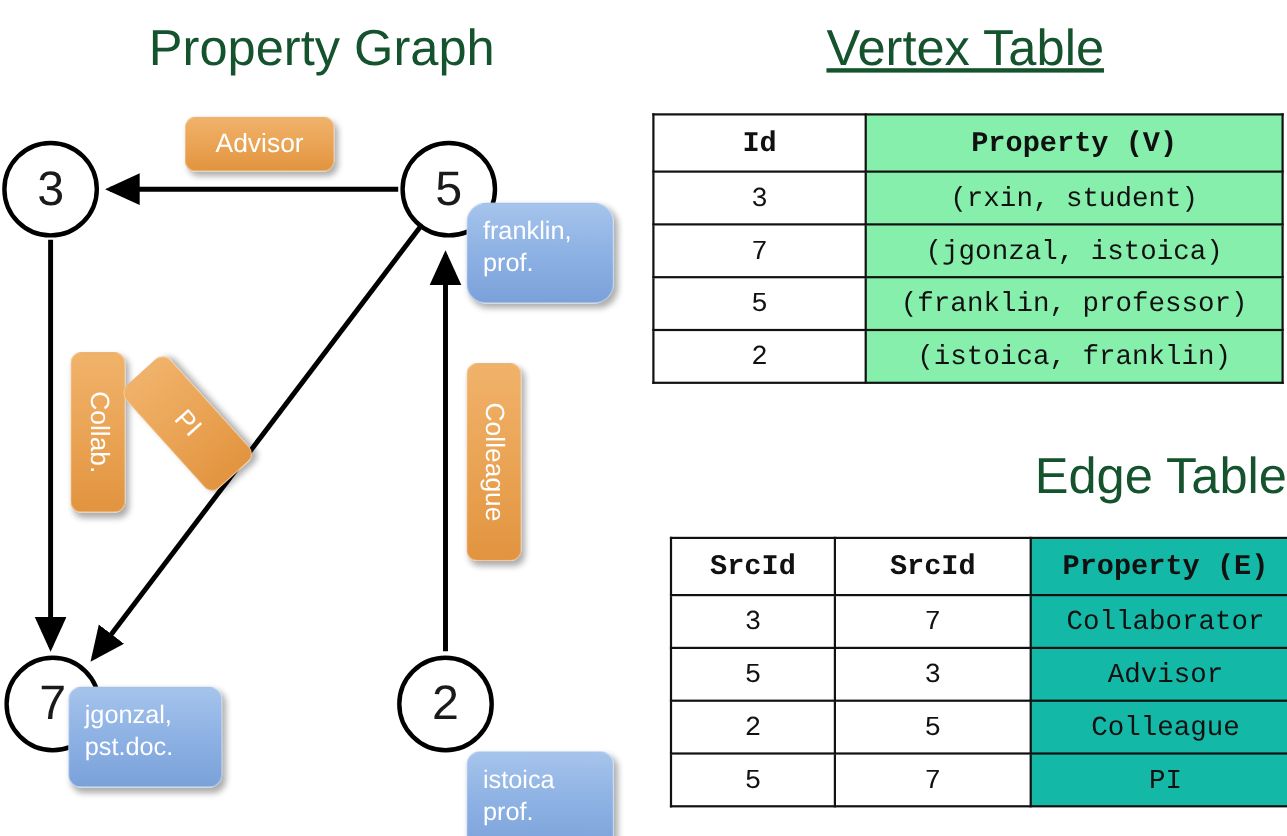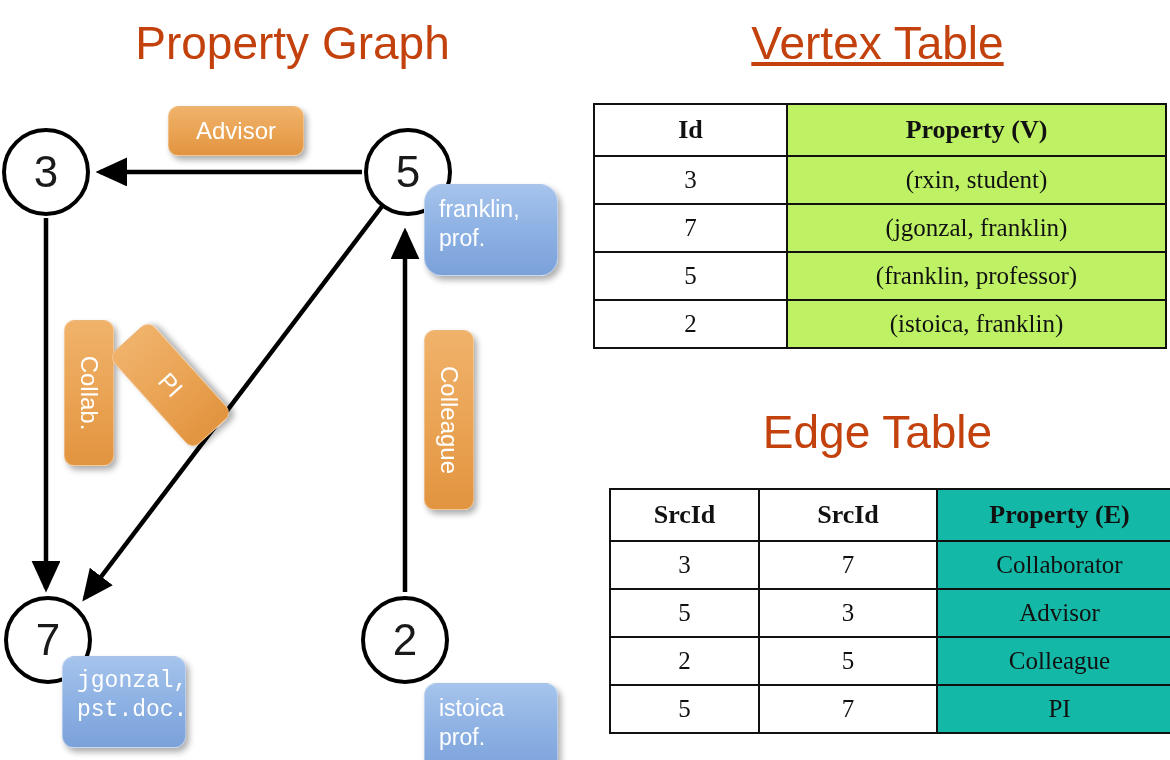--- a/index.html
+++ b/index.html
@@ -15,27 +15,27 @@
     font-family: "Liberation Sans", sans-serif;
     color: #000;
   }
 
   
   .title {
     position: absolute;
     font-size: 46px;
     font-weight: 400;
     letter-spacing: 0px;
-    color: #c2410c;
+    color: #14532d;
     white-space: nowrap;
     text-align: center;
   }
   #title-property-graph { left: 0px;   top: 16px;  width: 585px; }
   #title-vertex-table   { left: 585px; top: 16px;  width: 585px; text-decoration: underline; }
-  #title-edge-table     { left: 585px; top: 405px; width: 585px; }
+  #title-edge-table     { left: 585px; top: 405px; width: 585px; text-align: right; }
 
   
   #graph-panel {
     position: absolute;
     left: 0; top: 0;
     width: 585px; height: 760px;
   }
   #graph-svg {
     position: absolute;
     left: 0; top: 0;
@@ -70,21 +70,21 @@
     box-shadow: 3px 4px 6px rgba(0,0,0,0.33);
     color: #ffffff;
     font-size: 23px;
     line-height: 1.28;
     padding: 10px 12px 10px 14px;
     box-sizing: border-box;
     border: 1px solid rgba(255,255,255,0.35);
   }
   #prop-rxin      { left: 62px;  top: 184px; width: 138px; height: 92px; }
   #prop-franklin  { left: 424px; top: 184px; width: 134px; height: 92px; border-radius: 18px; }
-  #prop-jgonzal   { left: 62px;  top: 656px; width: 124px; height: 92px; font-family: Liberation Mono, monospace; }
+  #prop-jgonzal   { left: 62px;  top: 624px; width: 140px; height: 92px; }
   #prop-istoica   { left: 424px; top: 652px; width: 134px; height: 92px; margin-top: 31px; }
 
   
   .edge-label {
     position: absolute;
     border-radius: 10px;
     background: linear-gradient(to bottom, #f0b26a 0%, #eaa455 50%, #e2943f 100%);
     box-shadow: 3px 4px 6px rgba(0,0,0,0.33);
     color: #ffffff;
     font-size: 24px;
@@ -126,28 +126,28 @@
     table-layout: fixed;
   }
   .data-table td, .data-table th {
     border: 2.5px solid #111;
     text-align: center;
     font-size: 25px;
     font-weight: 400;
     color: #111;
     padding: 0;
     height: 46px;
-    font-family: Liberation Serif, serif;
+    font-family: Liberation Mono, monospace;
   }
   .data-table th {
     font-weight: bold;
     font-size: 26px;
     height: 50px;
   }
-  .cell-blue { background: #bef264; margin-left: 32px; }
+  .cell-blue { background: #86efac; margin-left: 32px; }
   .cell-orange { background: #14b8a6; }
   .col-sep { border-left-width: 5px; }
 
   #vertex-table { left: 593px; top: 103px; width: 572px; }
   #edge-table   { left: 593px; top: 488px; width: 572px; margin-left: 16px; }
 </style>
 </head>
 <body>
 
 <div id="graph-panel">
@@ -231,21 +231,21 @@
       <th class="cell-blue col-sep">Property (V)</th>
     </tr>
   </thead>
   <tbody>
     <tr>
       <td>3</td>
       <td class="cell-blue col-sep">(rxin, student)</td>
     </tr>
     <tr>
       <td>7</td>
-      <td class="cell-blue col-sep">(jgonzal, franklin)</td>
+      <td class="cell-blue col-sep">(jgonzal, istoica)</td>
     </tr>
     <tr>
       <td>5</td>
       <td class="cell-blue col-sep">(franklin, professor)</td>
     </tr>
     <tr>
       <td>2</td>
       <td class="cell-blue col-sep">(istoica, franklin)</td>
     </tr>
   </tbody>

